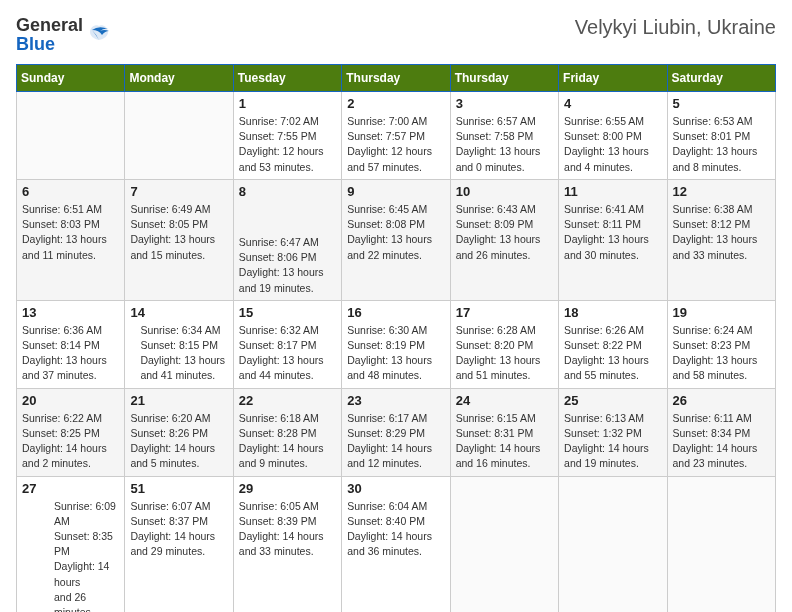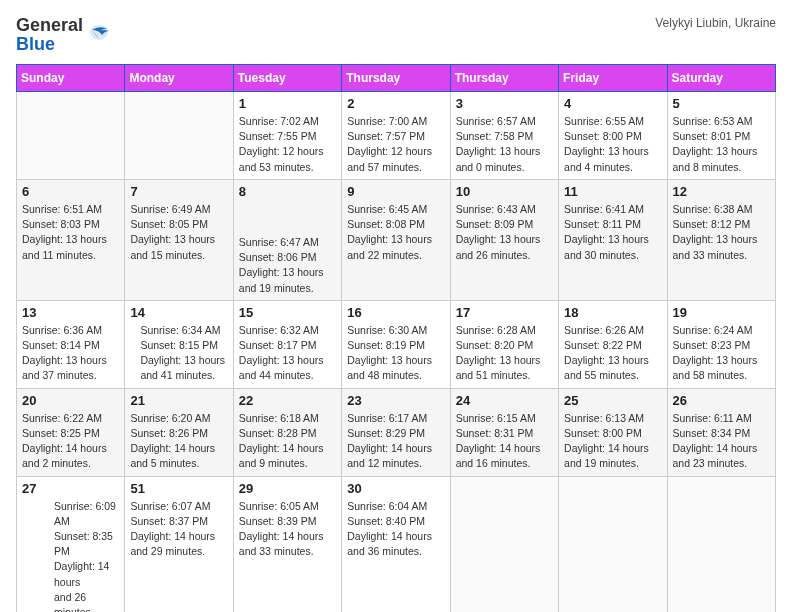--- a/index.html
+++ b/index.html
@@ -31,30 +31,30 @@
     .title-block {
       text-align: right;
     }
     .month-title {
       font-size: 32px;
       font-weight: bold;
       color: #333;
       line-height: 1.1;
     }
     .location {
-      font-size: 12px;
+      font-size: 20px;
       color: #555;
     }
     .calendar {
       width: 100%;
       border-collapse: collapse;
       font-size: 11px;
     }
     .calendar th {
-      background: #d946ef;
+      background: #4d7c0f;
       color: #fff;
       padding: 6px 4px;
       text-align: left;
       font-size: 12px;
       font-weight: bold;
       border: 1px solid #1565c0;
     }
     .calendar td {
       border: 1px solid #ccc;
       vertical-align: top;
@@ -302,21 +302,21 @@
         <td>
           <span class="day-num">24</span>
           <div class="day-info" style="white-space: pre-line;">Sunrise: 6:15 AM
 Sunset: 8:31 PM
 Daylight: 14 hours
 and 16 minutes.</div>
         </td>
         <td>
           <span class="day-num">25</span>
           <div class="day-info" style="white-space: pre-line;">Sunrise: 6:13 AM
-Sunset: 8:00 PM
+Sunset: 1:32 PM
 Daylight: 14 hours
 and 19 minutes.</div>
         </td>
         <td>
           <span class="day-num">26</span>
           <div class="day-info" style="white-space: pre-line;">Sunrise: 6:11 AM
 Sunset: 8:34 PM
 Daylight: 14 hours
 and 23 minutes.</div>
         </td>

